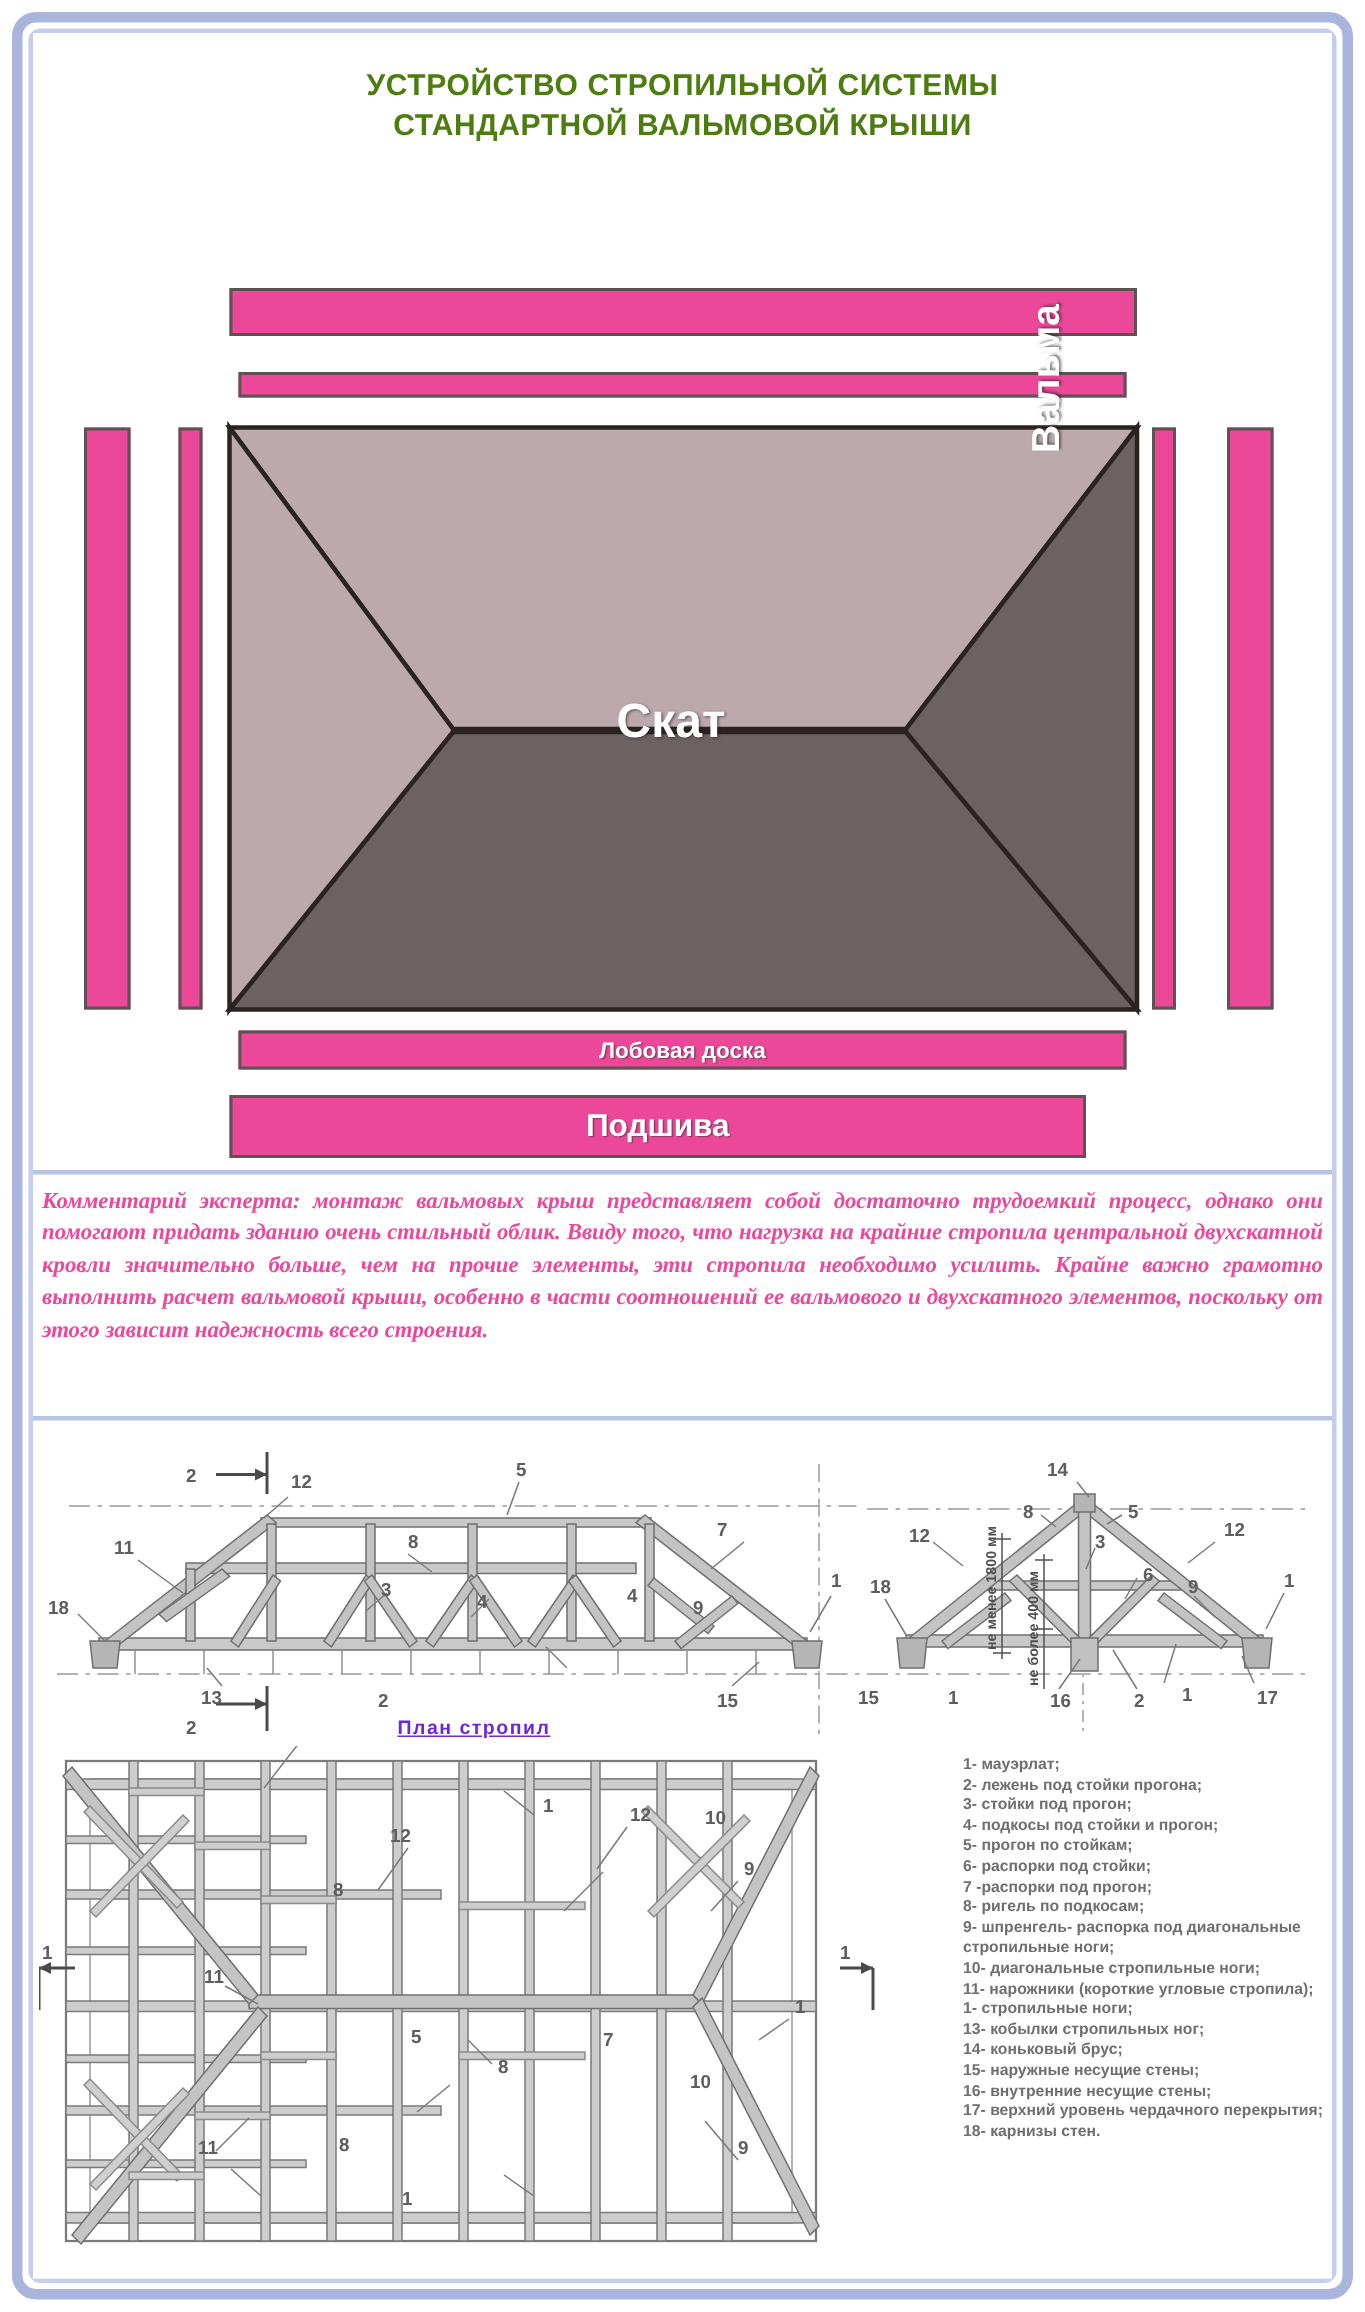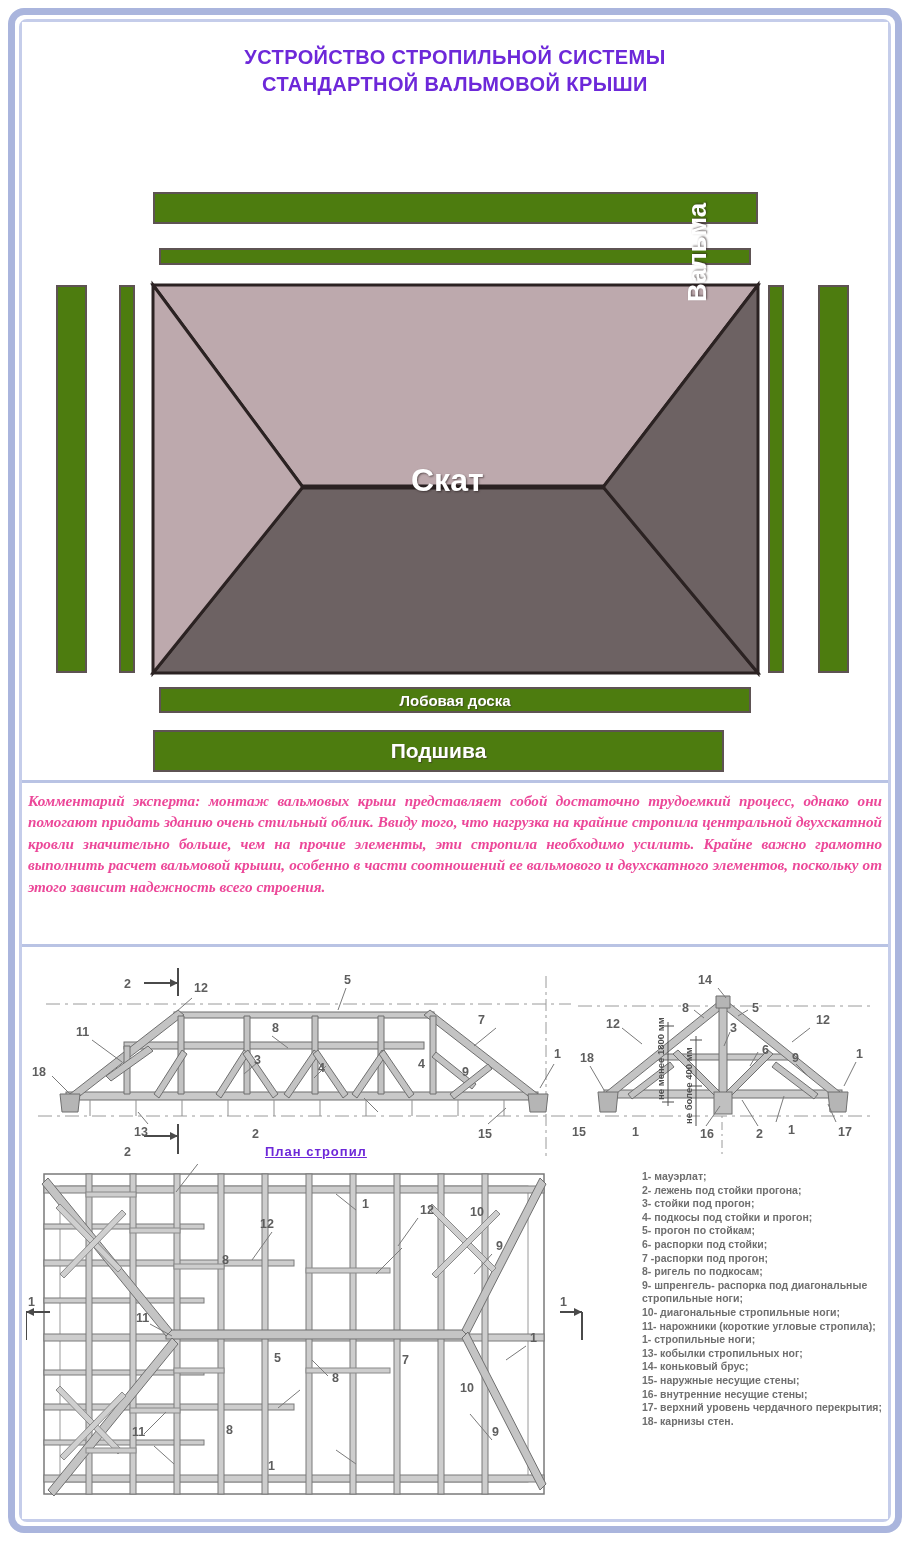--- a/index.html
+++ b/index.html
@@ -39,36 +39,36 @@
     overflow: hidden;
   }
 
   
   .title-block {
     position: absolute;
     left: 0; top: 22px; width: 866px;
     text-align: center;
   }
   .title-line {
-    color: #6d28d9;
+    color: #4d7c0f;
     font-size: 20px;
     font-weight: bold;
     letter-spacing: 0.4px;
     line-height: 27px;
   }
 
   
   .roof-area {
     position: absolute;
     left: 0; top: 130px;
     width: 866px; height: 620px;
   }
   .bar {
     position: absolute;
-    background: #4d7c0f;
+    background: #ec4899;
     border: 2px solid #5e5353;
   }
   .bar-label {
     position: absolute;
     left: 0; top: 0; right: 0; bottom: 0;
     display: flex; align-items: center; justify-content: center;
     color: #ffffff;
     font-weight: bold;
     text-shadow: 1px 1px 1px rgba(60,45,45,.55);
   }

